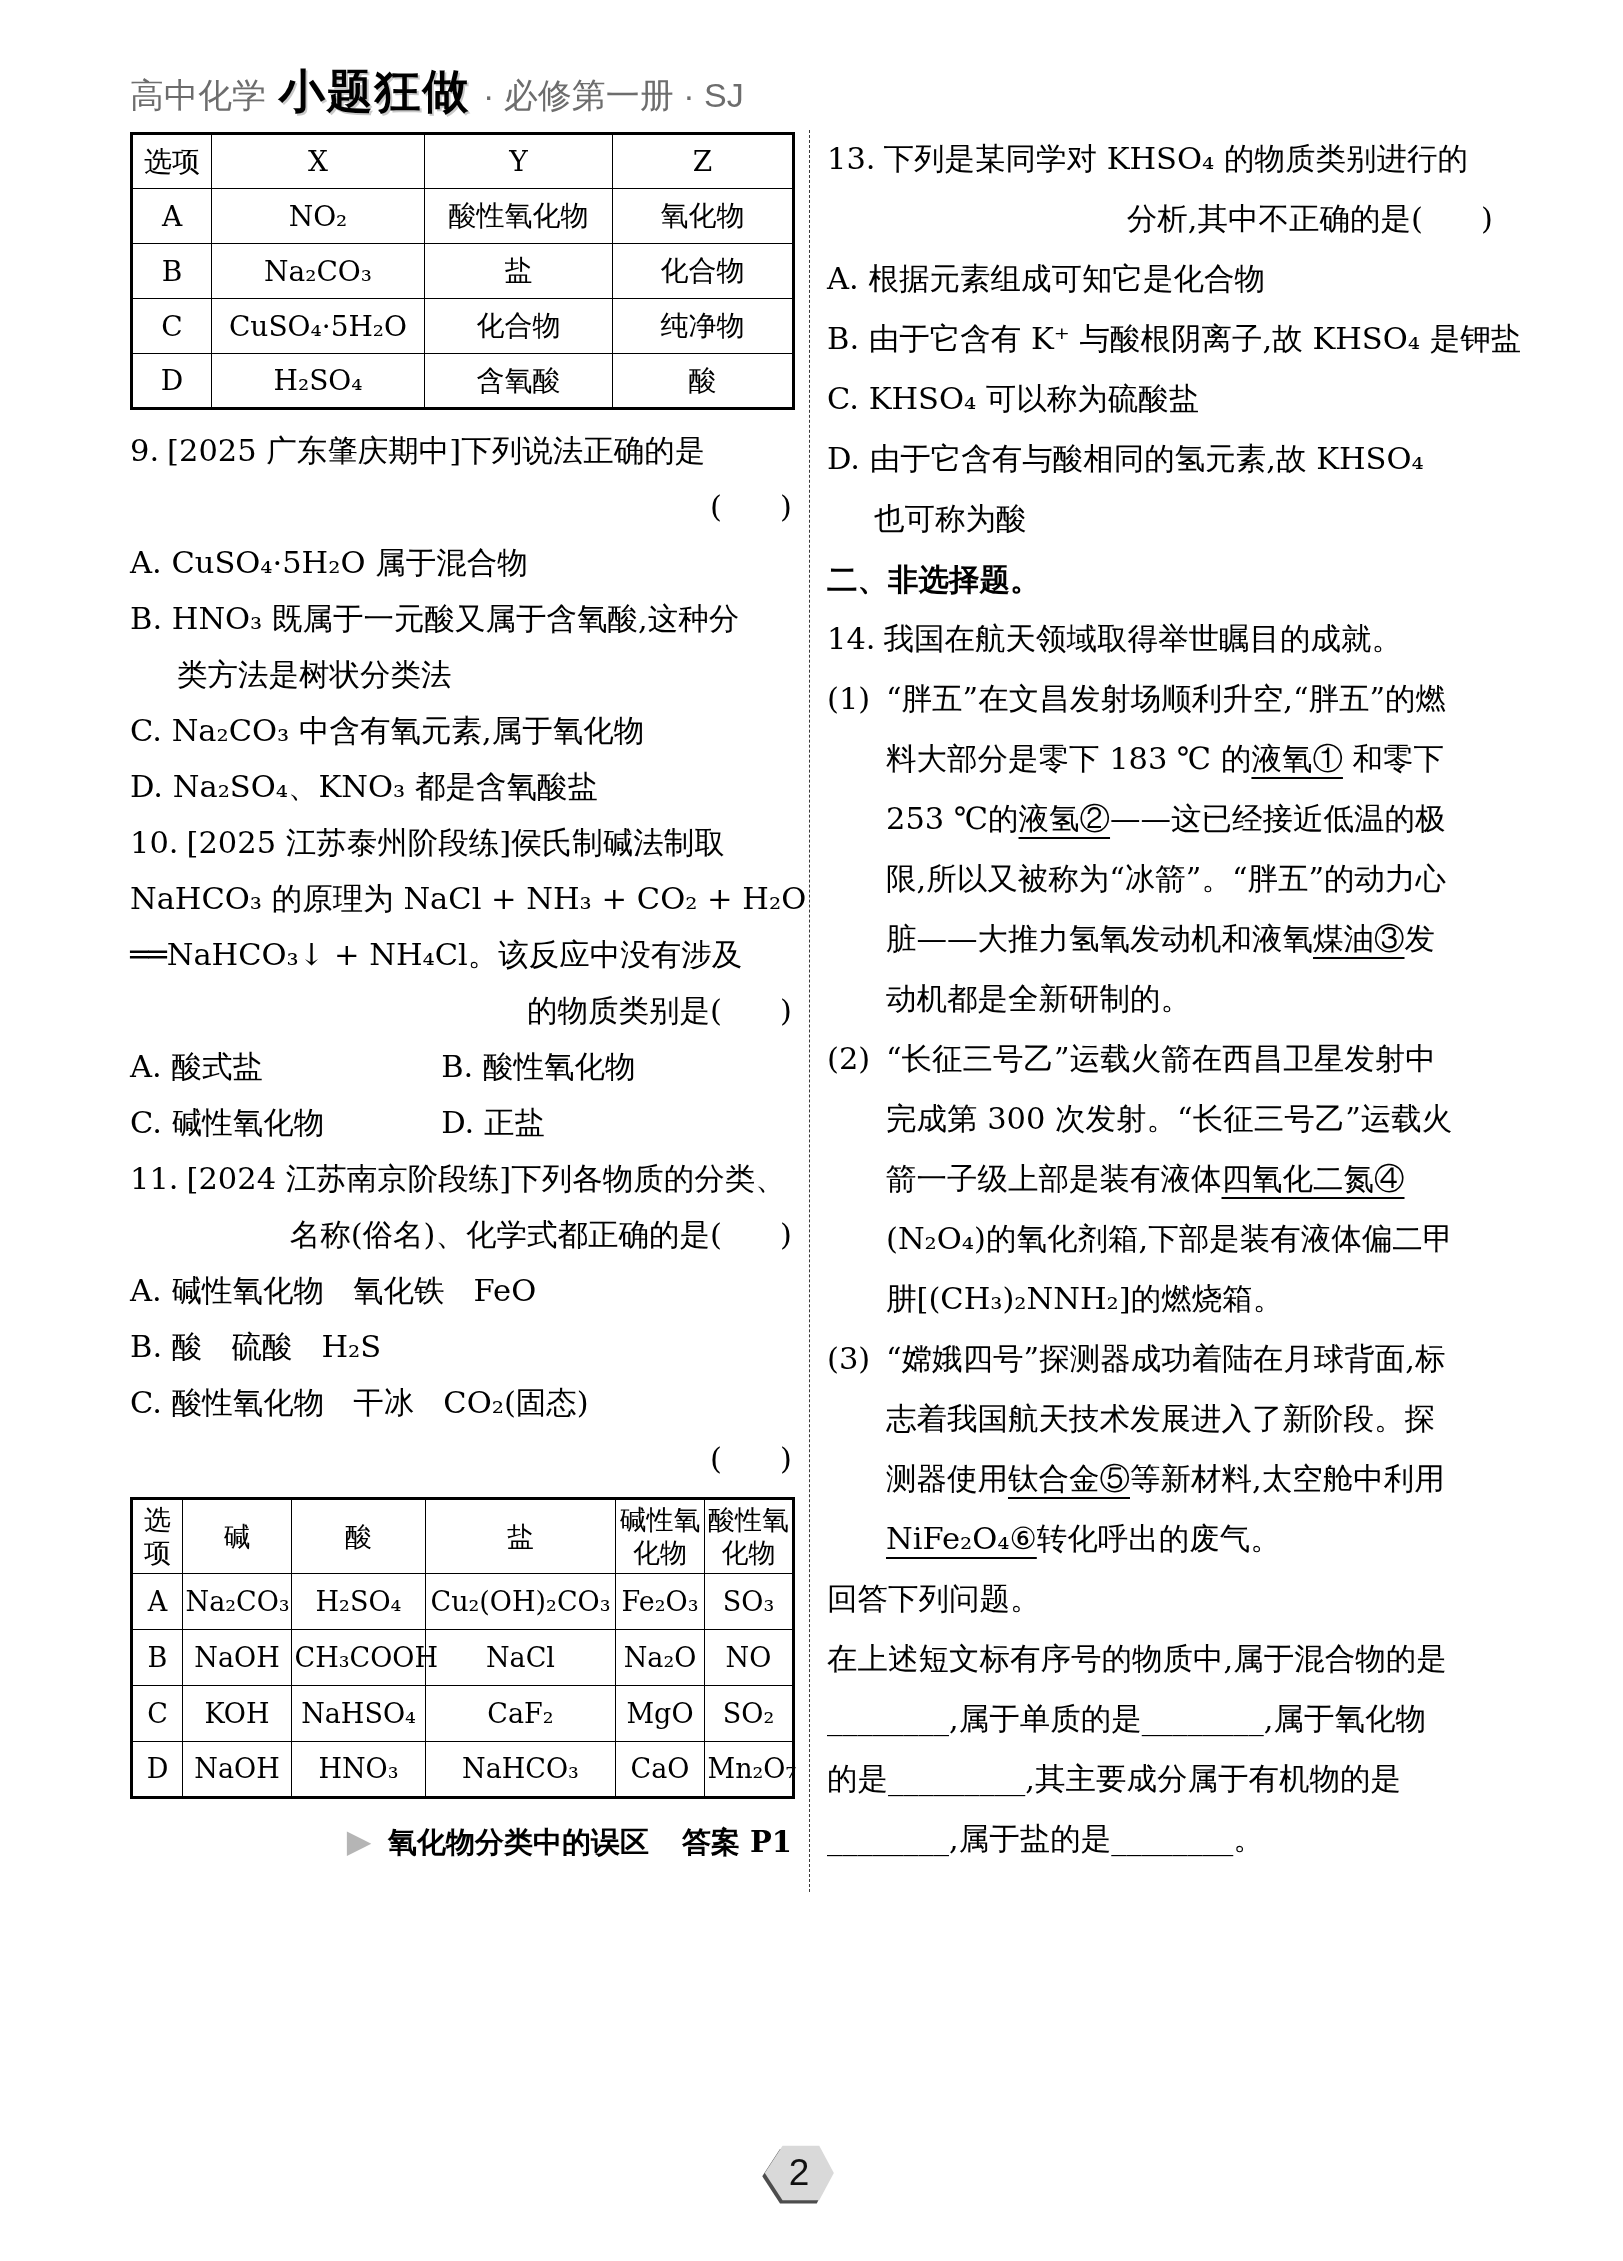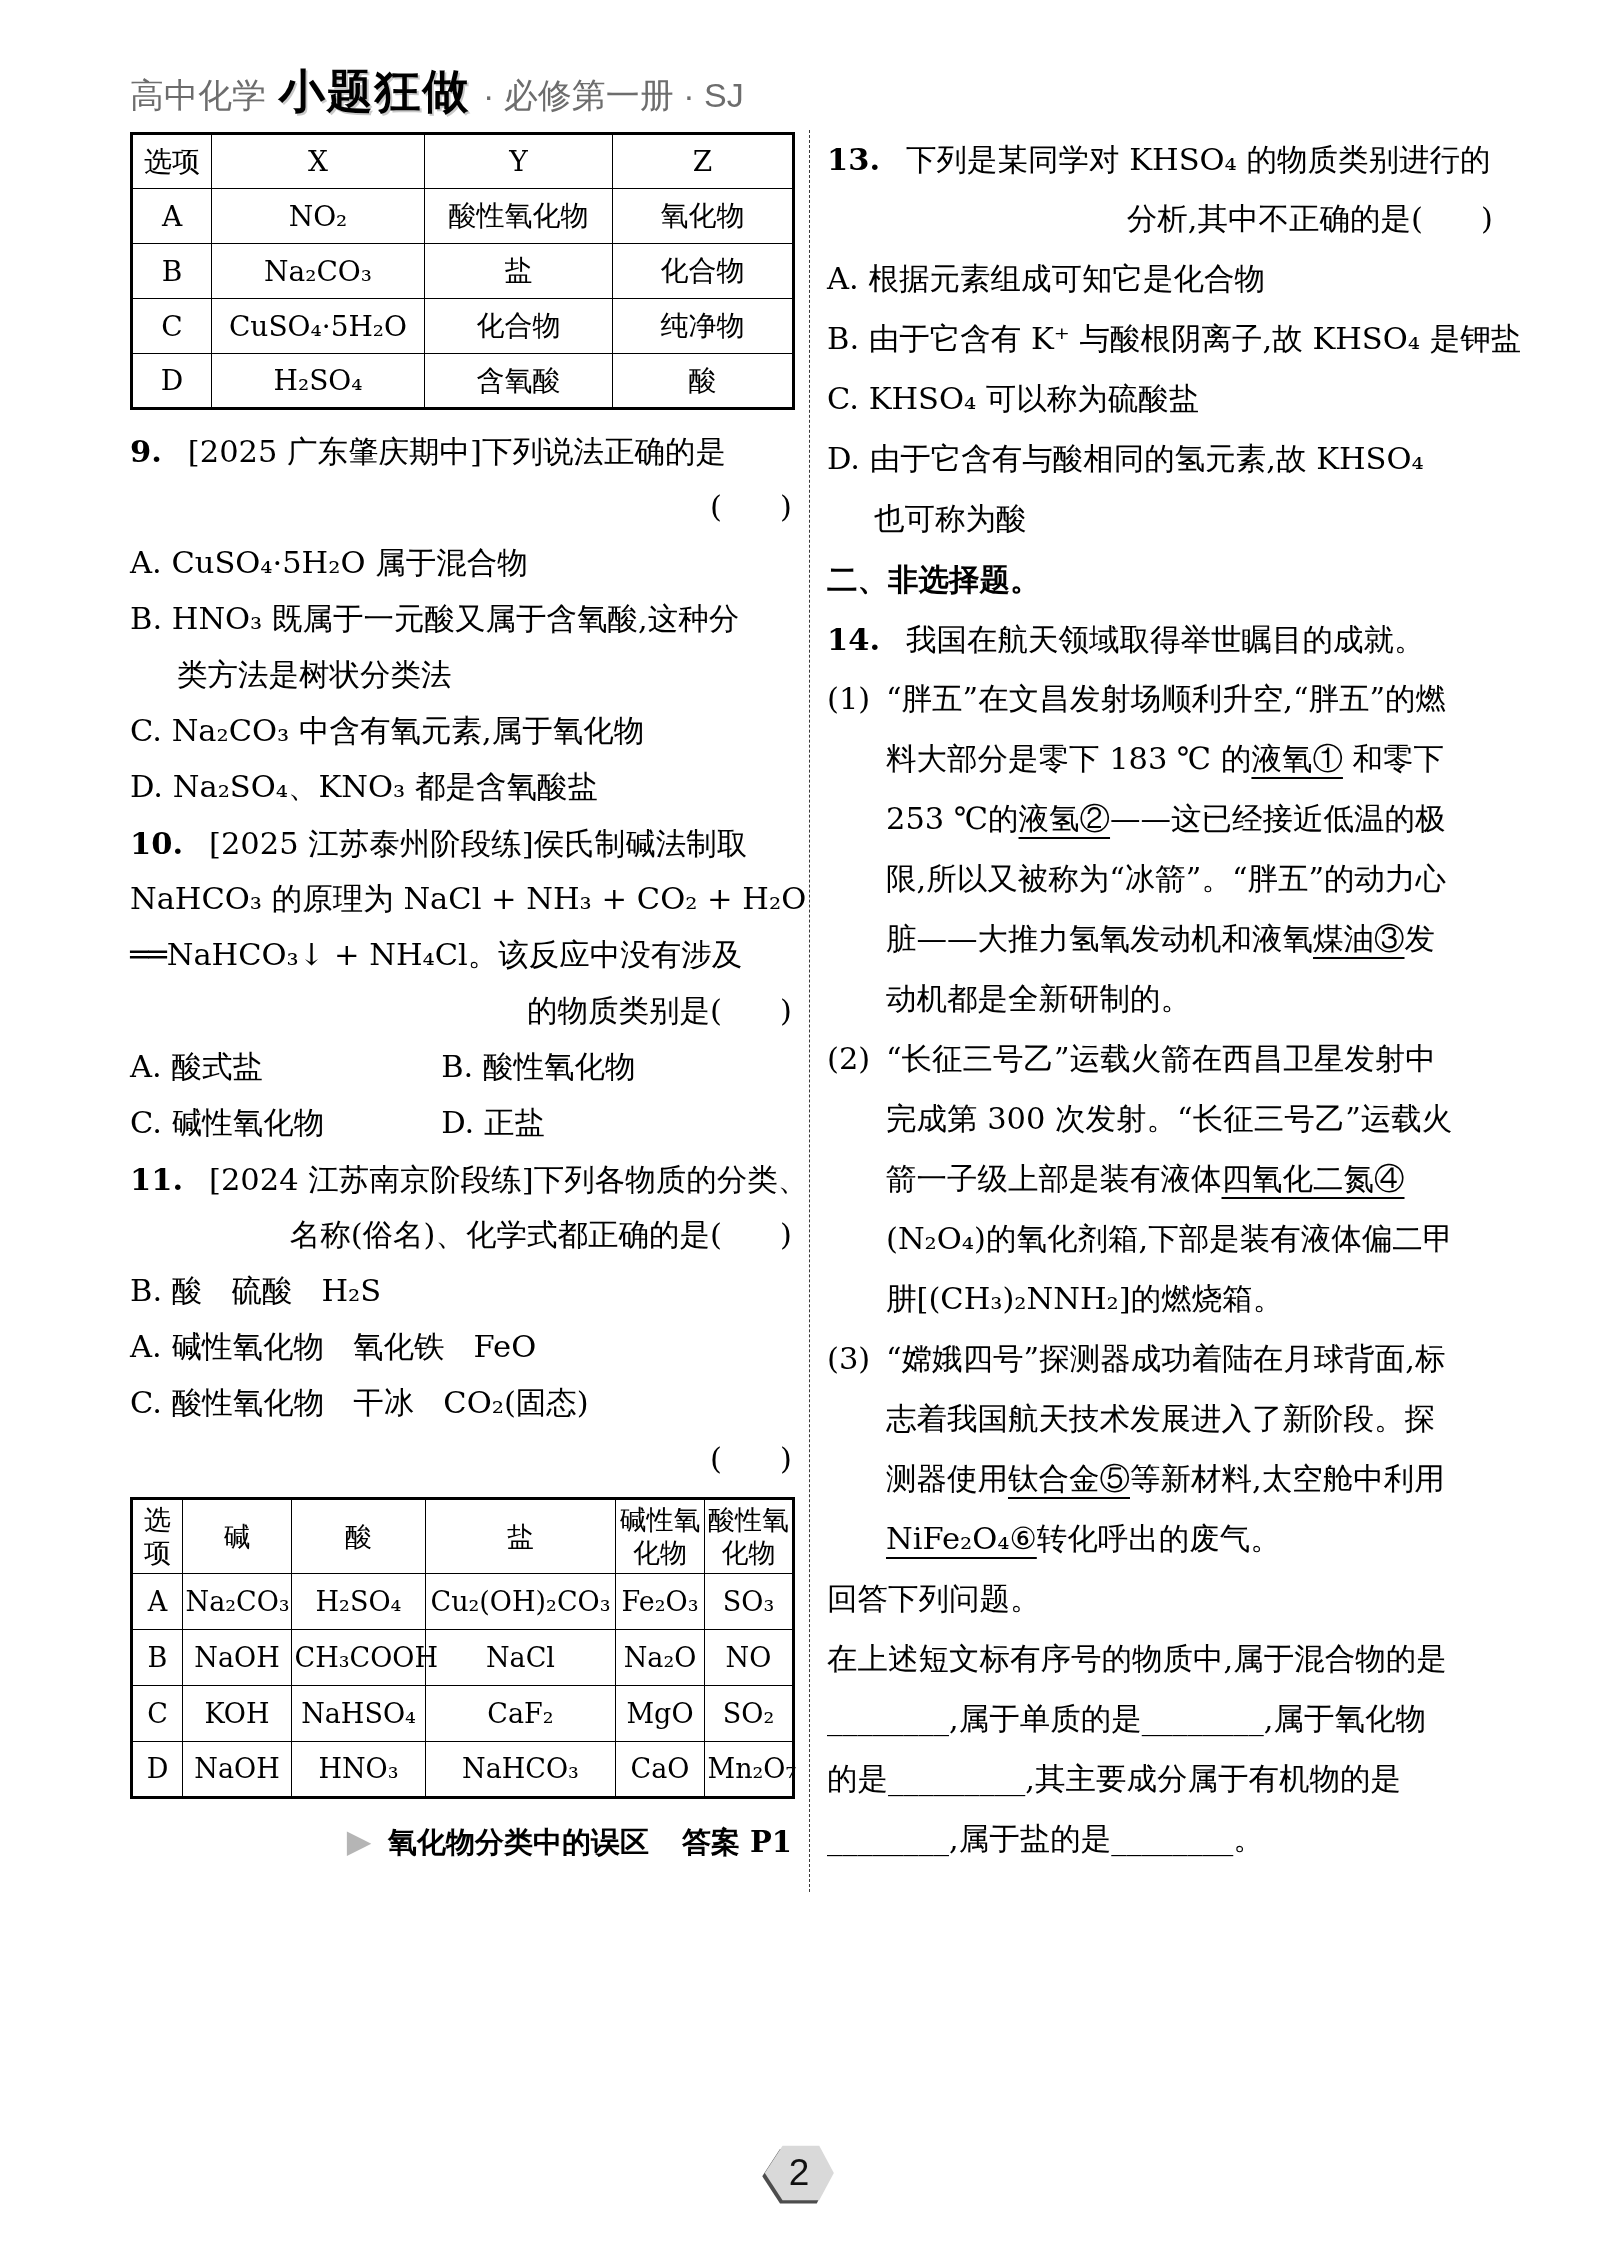--- a/index.html
+++ b/index.html
@@ -11,21 +11,21 @@
   .h-logo{color:#000;font-weight:bold;font-size:46px;margin:0 12.7px;letter-spacing:1.9px;
           text-shadow:1.9px 1.9px 0 #c9c9c9;}
   .divider{position:absolute;left:809px;top:130px;height:1762px;border-left:1.9px dashed #3a3a3a;}
   .col{position:absolute;}
   .col-left{left:130px;top:132px;width:662px;}
   .col-right{left:827px;top:129px;width:666px;}
   .ln{position:relative;height:56px;line-height:56px;font-size:30.5px;white-space:nowrap;}
   .col-right .ln{height:60px;line-height:60px;}
   .flex{display:flex;justify-content:flex-end;}
   .right{text-align:right;}
-  .num{font-weight:bold;margin-right:26px;}
+  .num{font-weight:normal;margin-right:8px;}
   .bold{font-weight:bold;}
   .ind{padding-left:59px;}
   .ind-opt{padding-left:47px;}
   .marker{display:inline-block;width:59px;}
   .u{text-decoration:underline;text-decoration-thickness:1.9px;text-underline-offset:7.6px;}
   .opt-left{display:inline-block;width:47%;}
   table.t{border-collapse:collapse;border:3.2px solid #000;table-layout:fixed;}
   .t th,.t td{border:1.3px solid #000;text-align:center;vertical-align:middle;
               font-weight:normal;padding:0 2.5px;}
   .t td{white-space:nowrap;}
@@ -124,22 +124,22 @@
       <span class="opt-left">C. 碱性氧化物</span><span>D. 正盐</span>
     </div>
 
     <div class="ln">
       <span class="num">11.</span><span>[2024 江苏南京阶段练]下列各物质的分类、</span>
     </div>
     <div class="ln flex">
       <span>名称(俗名)、化学式都正确的是</span>
       <span>(&nbsp;&nbsp;&nbsp;&nbsp;&nbsp;&nbsp;)</span>
     </div>
+    <div class="ln">A. 碱性氧化物&nbsp;&nbsp;&nbsp;氧化铁&nbsp;&nbsp;&nbsp;FeO</div>
     <div class="ln">B. 酸&nbsp;&nbsp;&nbsp;硫酸&nbsp;&nbsp;&nbsp;H₂S</div>
-    <div class="ln">A. 碱性氧化物&nbsp;&nbsp;&nbsp;氧化铁&nbsp;&nbsp;&nbsp;FeO</div>
     <div class="ln">C. 酸性氧化物&nbsp;&nbsp;&nbsp;干冰&nbsp;&nbsp;&nbsp;CO₂(固态)</div>
 
     <div class="ln flex">
       <span>(&nbsp;&nbsp;&nbsp;&nbsp;&nbsp;&nbsp;)</span>
     </div>
 
     <table class="t t2">
       <colgroup>
           <col style="width:51px">
           <col style="width:109px">

